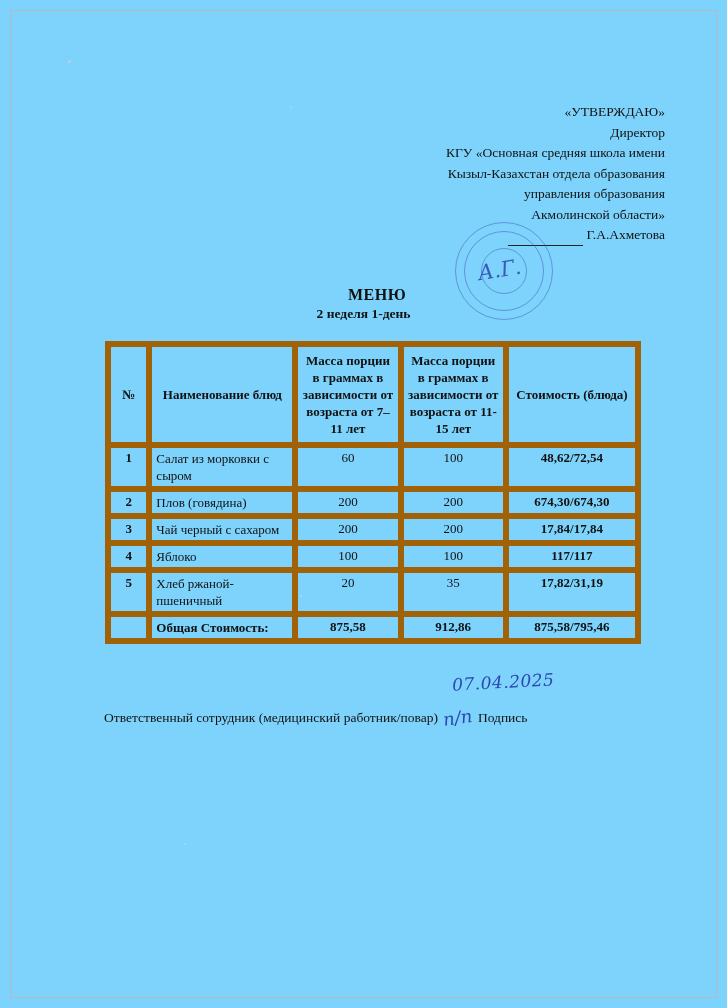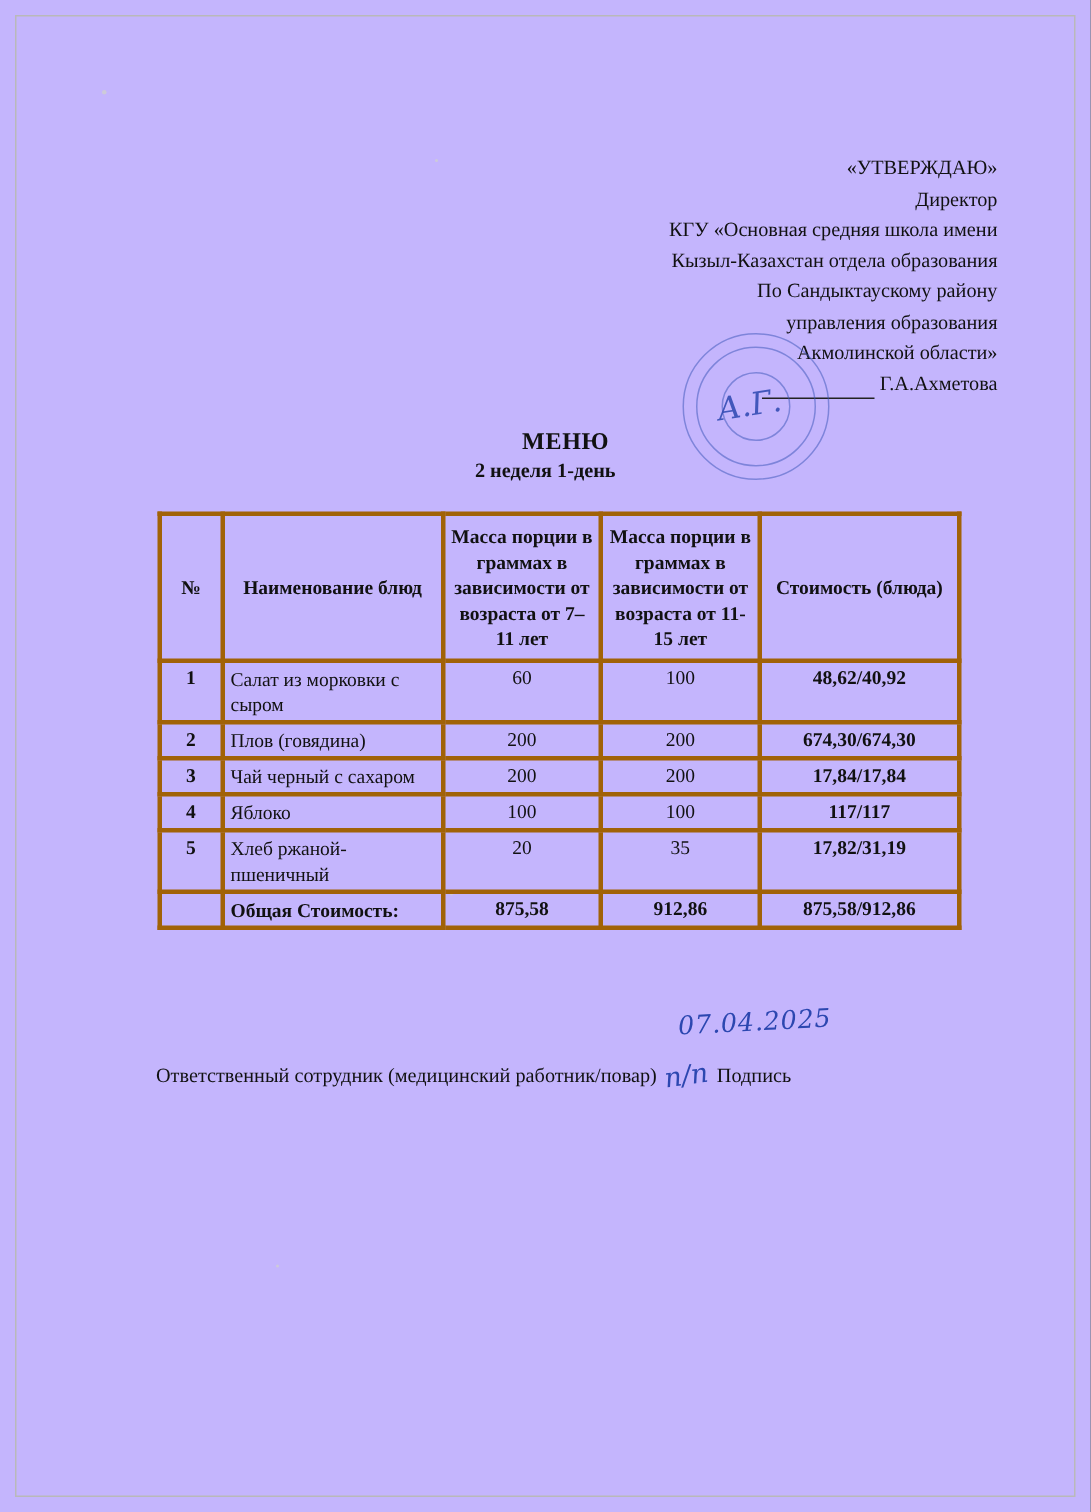--- a/index.html
+++ b/index.html
@@ -4,21 +4,21 @@
 <style>
   html, body {
     margin: 0;
     padding: 0;
     background: #7a7a7a;
   }
   .page {
     position: relative;
     width: 727px;
     height: 1008px;
-    background: #c4b5fd;
+    background: #7dd3fc;
     margin: 0 auto;
     overflow: hidden;
     font-family: "Liberation Serif", serif;
     color: #111111;
   }
   .page-border {
     position: absolute;
     left: 10px;
     top: 10px;
     right: 10px;
@@ -114,21 +114,21 @@
     left: 105px;
     top: 341px;
     width: 536px;
   }
   table.menu {
     border-collapse: collapse;
     width: 536px;
     font-size: 13px;
   }
   table.menu th, table.menu td {
-    border: 3px solid #a16207;
+    border: 6px solid #a16207;
     padding: 2px 4px;
     vertical-align: top;
   }
   table.menu thead th {
     text-align: center;
     font-weight: bold;
     line-height: 17px;
     vertical-align: middle;
     padding: 5px 4px;
   }
@@ -196,21 +196,20 @@
   <div class="speck" style="left:68px; top:60px;"></div>
   <div class="speck" style="left:290px; top:106px; width:2px; height:2px;"></div>
   <div class="speck" style="left:300px; top:595px; width:2px; height:2px;"></div>
   <div class="speck" style="left:184px; top:843px; width:2px; height:2px;"></div>
 
   <div class="approval">
     <div>«УТВЕРЖДАЮ»</div>
     <div>Директор</div>
     <div>КГУ «Основная средняя школа имени</div>
     <div>Кызыл-Казахстан отдела образования</div>
-    <div>По Сандыктаускому району</div>
     <div>управления образования</div>
     <div>Акмолинской области»</div>
     <div>
       <span class="sign-line"></span><span>Г.А.Ахметова</span>
     </div>
   </div>
 
   <div class="stamp">
     <div class="stamp-inner"></div>
   </div>
@@ -236,21 +235,21 @@
           <th>Масса порции в граммах в зависимости от возраста от 11-15 лет</th>
           <th>Стоимость (блюда)</th>
         </tr>
       </thead>
       <tbody>
         <tr>
           <td class="num">1</td>
           <td class="name">Салат из морковки с сыром</td>
           <td class="mass">60</td>
           <td class="mass">100</td>
-          <td class="cost">48,62/40,92</td>
+          <td class="cost">48,62/72,54</td>
         </tr>
         <tr>
           <td class="num">2</td>
           <td class="name">Плов (говядина)</td>
           <td class="mass">200</td>
           <td class="mass">200</td>
           <td class="cost">674,30/674,30</td>
         </tr>
         <tr>
           <td class="num">3</td>
@@ -271,21 +270,21 @@
           <td class="name">Хлеб ржаной-пшеничный</td>
           <td class="mass">20</td>
           <td class="mass">35</td>
           <td class="cost">17,82/31,19</td>
         </tr>
         <tr class="total">
           <td class="num"></td>
           <td class="name">Общая Стоимость:</td>
           <td class="mass">875,58</td>
           <td class="mass">912,86</td>
-          <td class="cost">875,58/912,86</td>
+          <td class="cost">875,58/795,46</td>
         </tr>
       </tbody>
     </table>
   </div>
 
   <div class="hand-date">07.04.2025</div>
 
   <div class="footer-line">
     <span>Ответственный сотрудник (медицинский работник/повар)</span>
     <span class="sig-staff">п/п</span>

